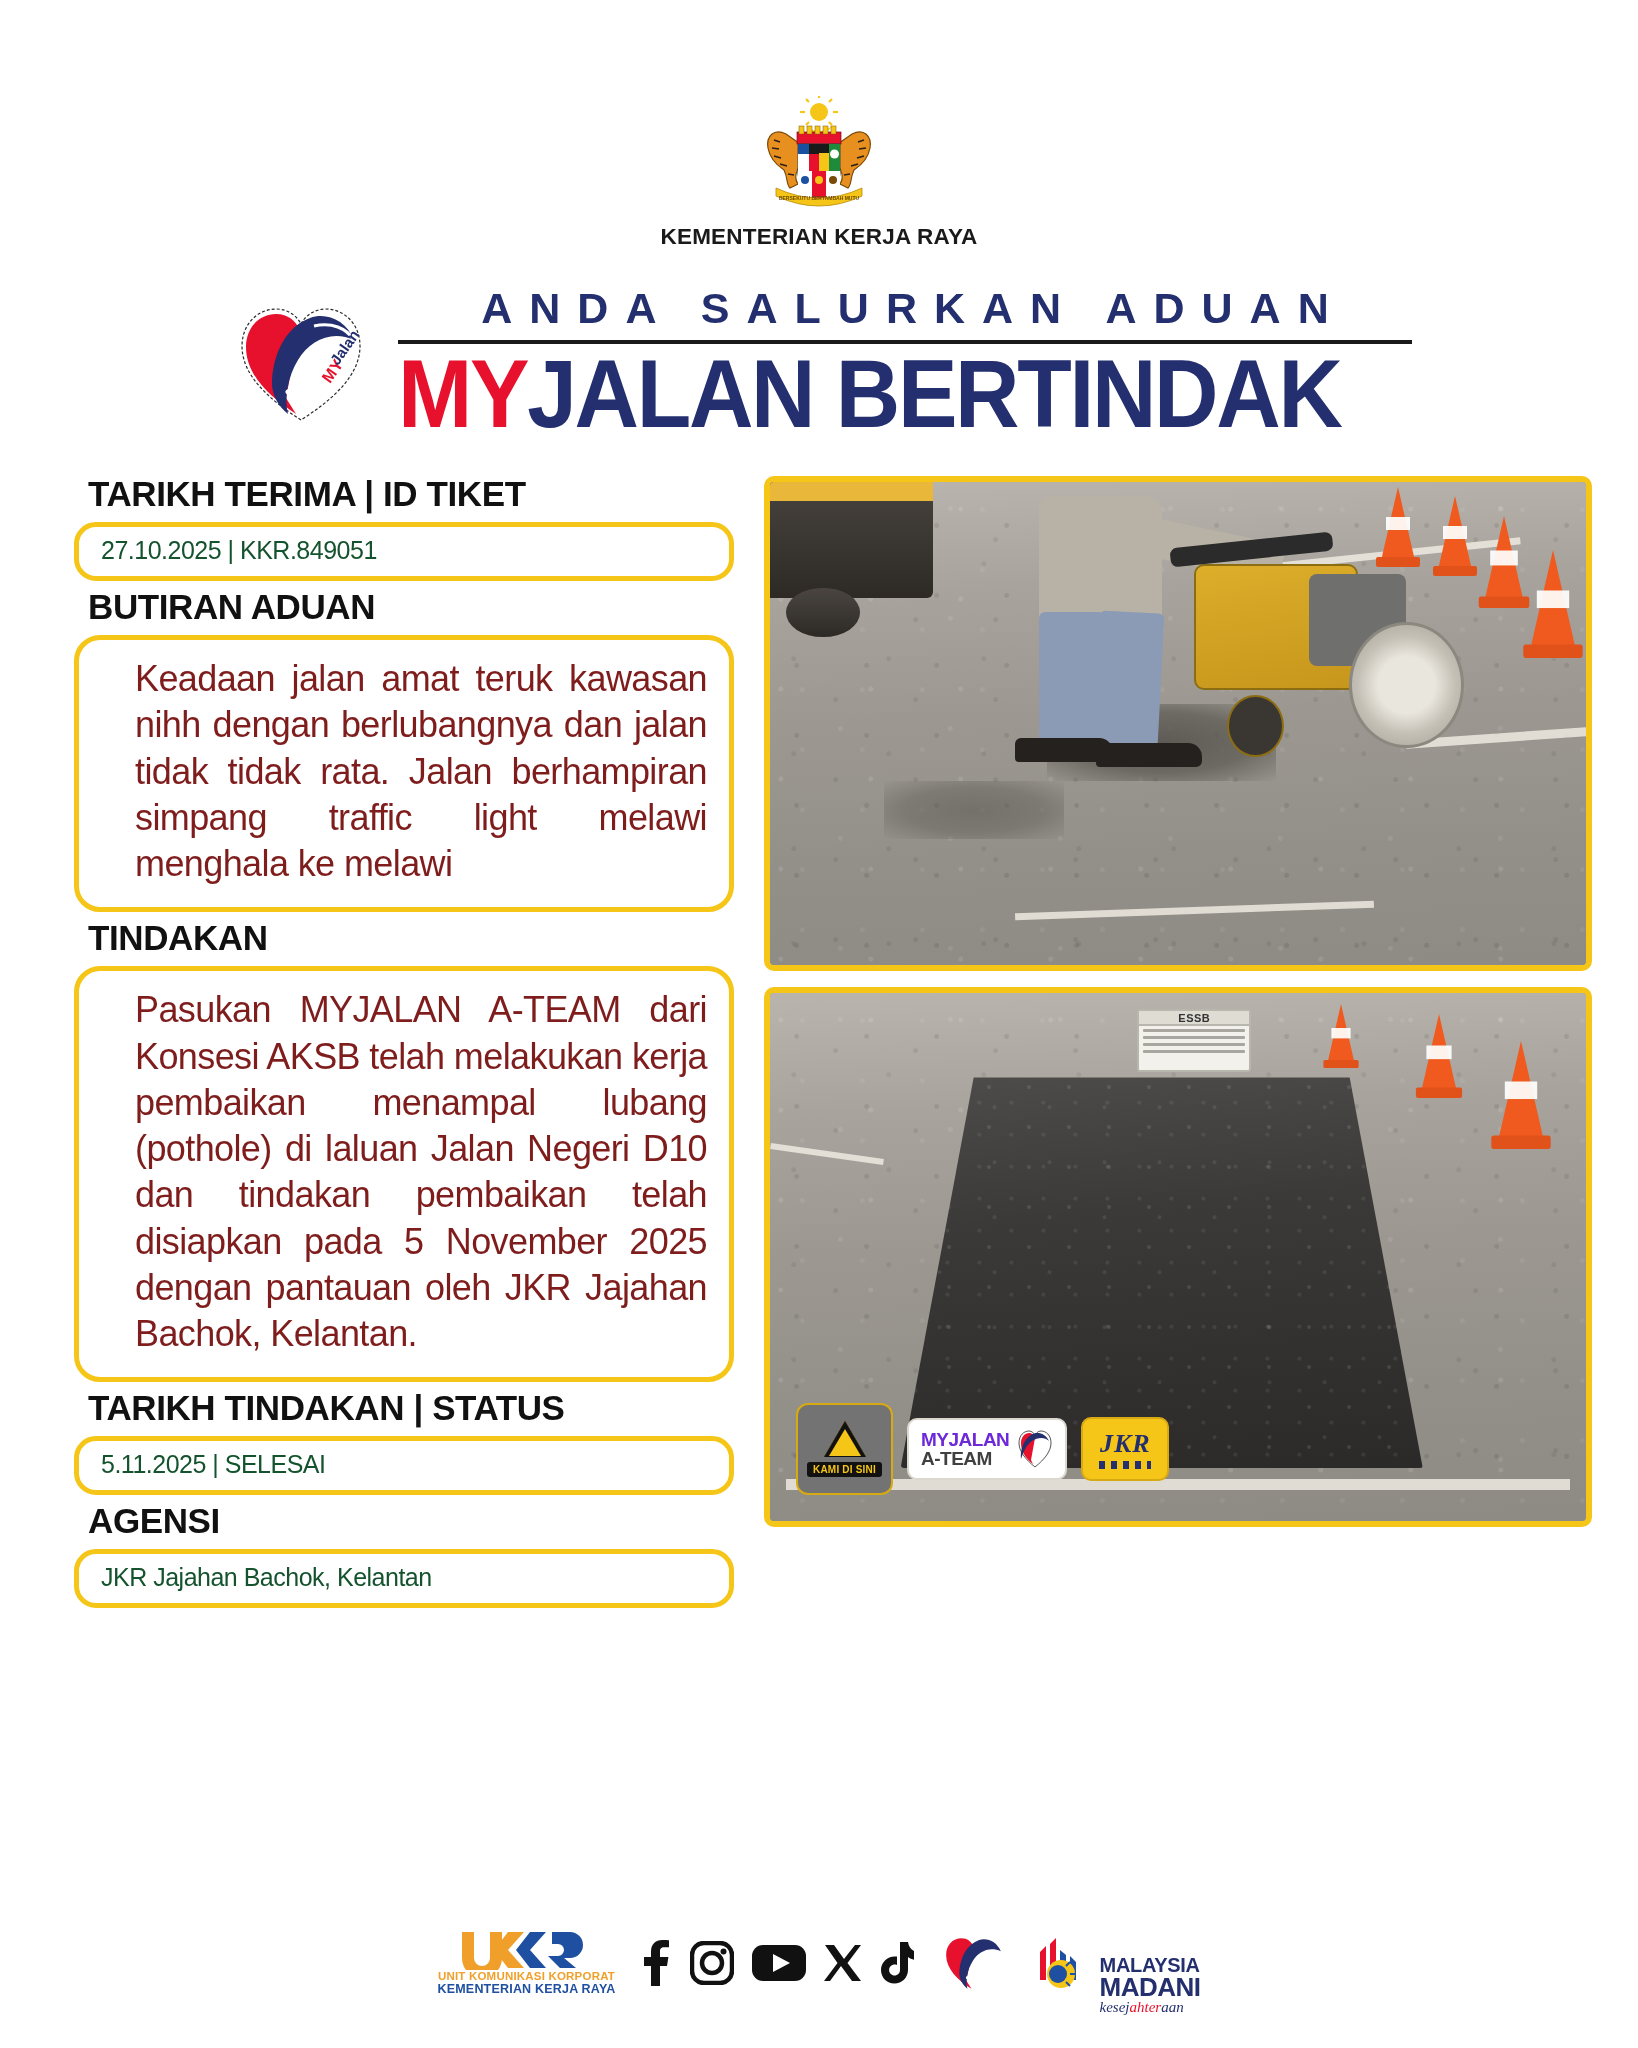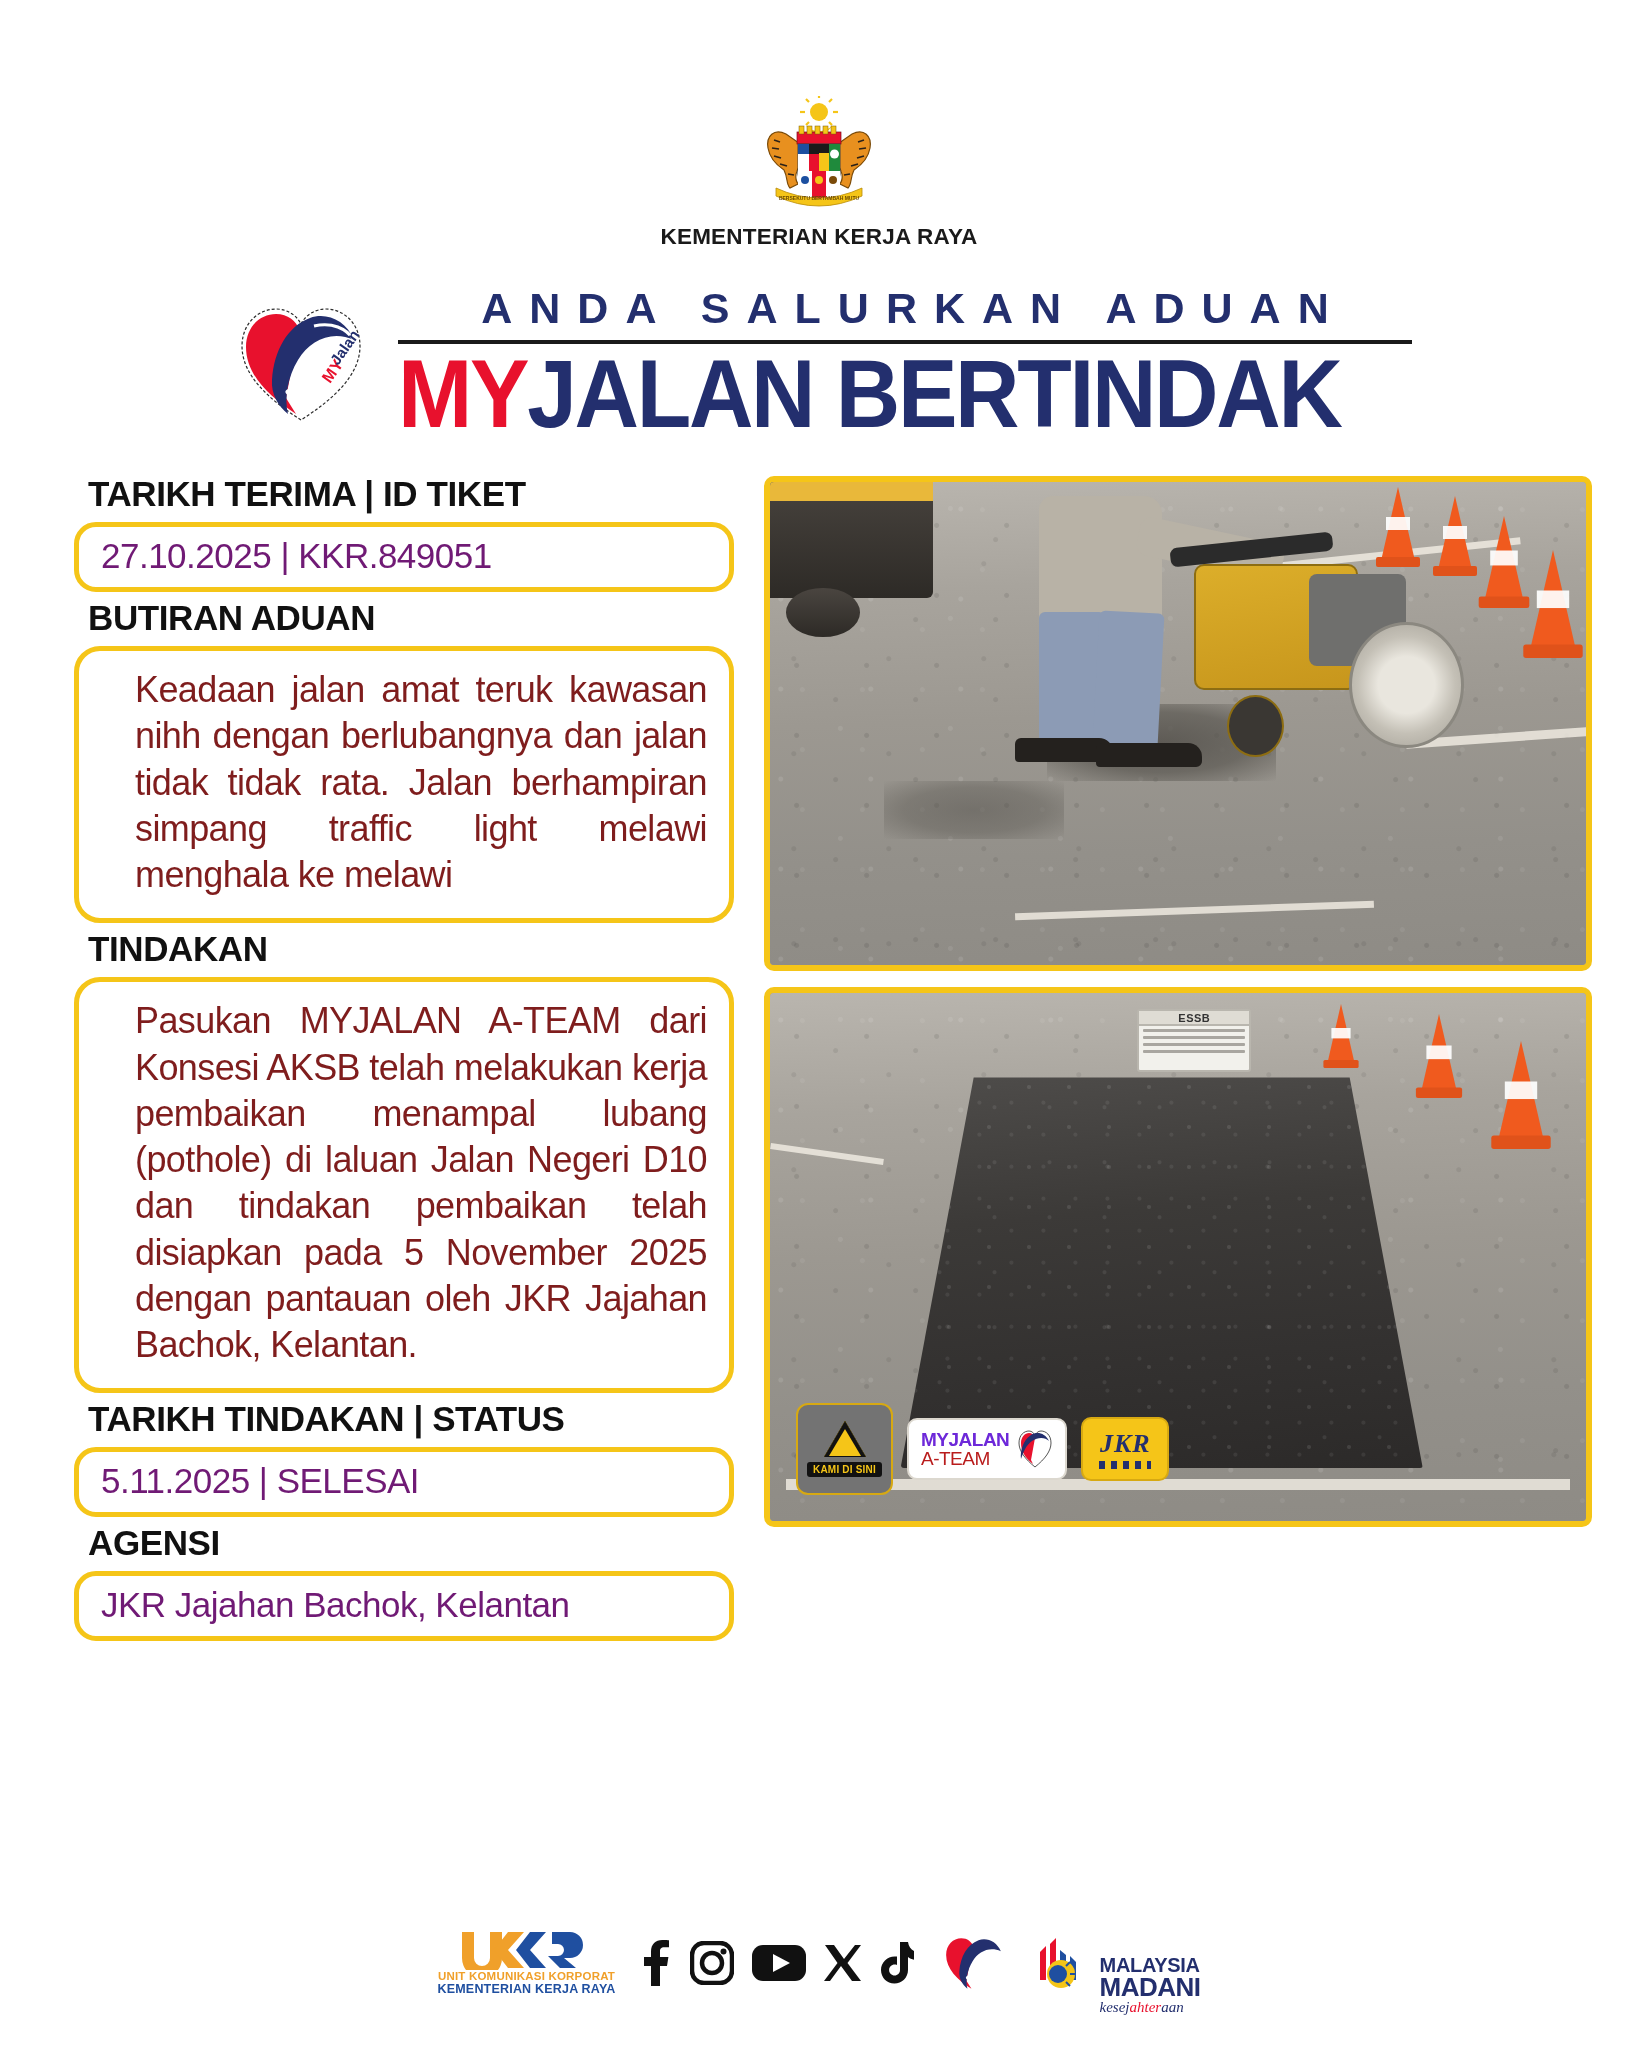--- a/index.html
+++ b/index.html
@@ -86,22 +86,22 @@
     white-space: nowrap;
   }
 
   .field-box {
     border: 5px solid #f5c518;
     border-radius: 22px;
     padding: 9px 18px 11px 22px;
     background: #fff;
   }
   .field-value {
-    font-size: 35px;
-    color: #701a75;
+    font-size: 25px;
+    color: #14532d;
     letter-spacing: -0.5px;
     font-family: "Liberation Sans", sans-serif;
     white-space: nowrap;
   }
   .para-box {
     border: 5px solid #f5c518;
     border-radius: 26px;
     padding: 16px 22px 20px 24px;
     background: #fff;
   }
@@ -258,21 +258,21 @@
     margin-top: 5px; font-size: 10px; font-weight: bold; color: #111;
     background: #111; color: #f5c518; padding: 2px 6px; border-radius: 3px;
     font-family: "Liberation Sans", sans-serif; letter-spacing: .2px;
   }
   .badge-ateam {
     background: #fff; border-radius: 10px; padding: 7px 12px;
     display: flex; align-items: center; gap: 8px; border: 2px solid #dcd8cf;
   }
   .badge-ateam .txt { display:flex; flex-direction:column; line-height:1.0; }
   .badge-ateam .l1 { font-size: 19px; font-weight: bold; color: #6d28d9; letter-spacing:-.5px; font-family:"Liberation Sans",sans-serif;}
-  .badge-ateam .l2 { font-size: 19px; font-weight: normal; color: #b91c1c; letter-spacing:-.5px; font-family:"Liberation Sans",sans-serif;}
+  .badge-ateam .l2 { font-size: 19px; font-weight: bold; color: #404040; letter-spacing:-.5px; font-family:"Liberation Sans",sans-serif;}
   .badge-jkr {
     background: #f5c518; border-radius: 10px; padding: 10px 16px;
     border: 2px solid #d7a912;
     display:flex; flex-direction:column; align-items:center;
   }
   .badge-jkr .name {
     font-size: 26px; font-weight: bold; color: #232f6e; letter-spacing: 1px;
     font-family: "Liberation Serif", serif; font-style: italic;
   }
   .badge-jkr .wave { width: 52px; height: 8px; margin-top: 2px;

